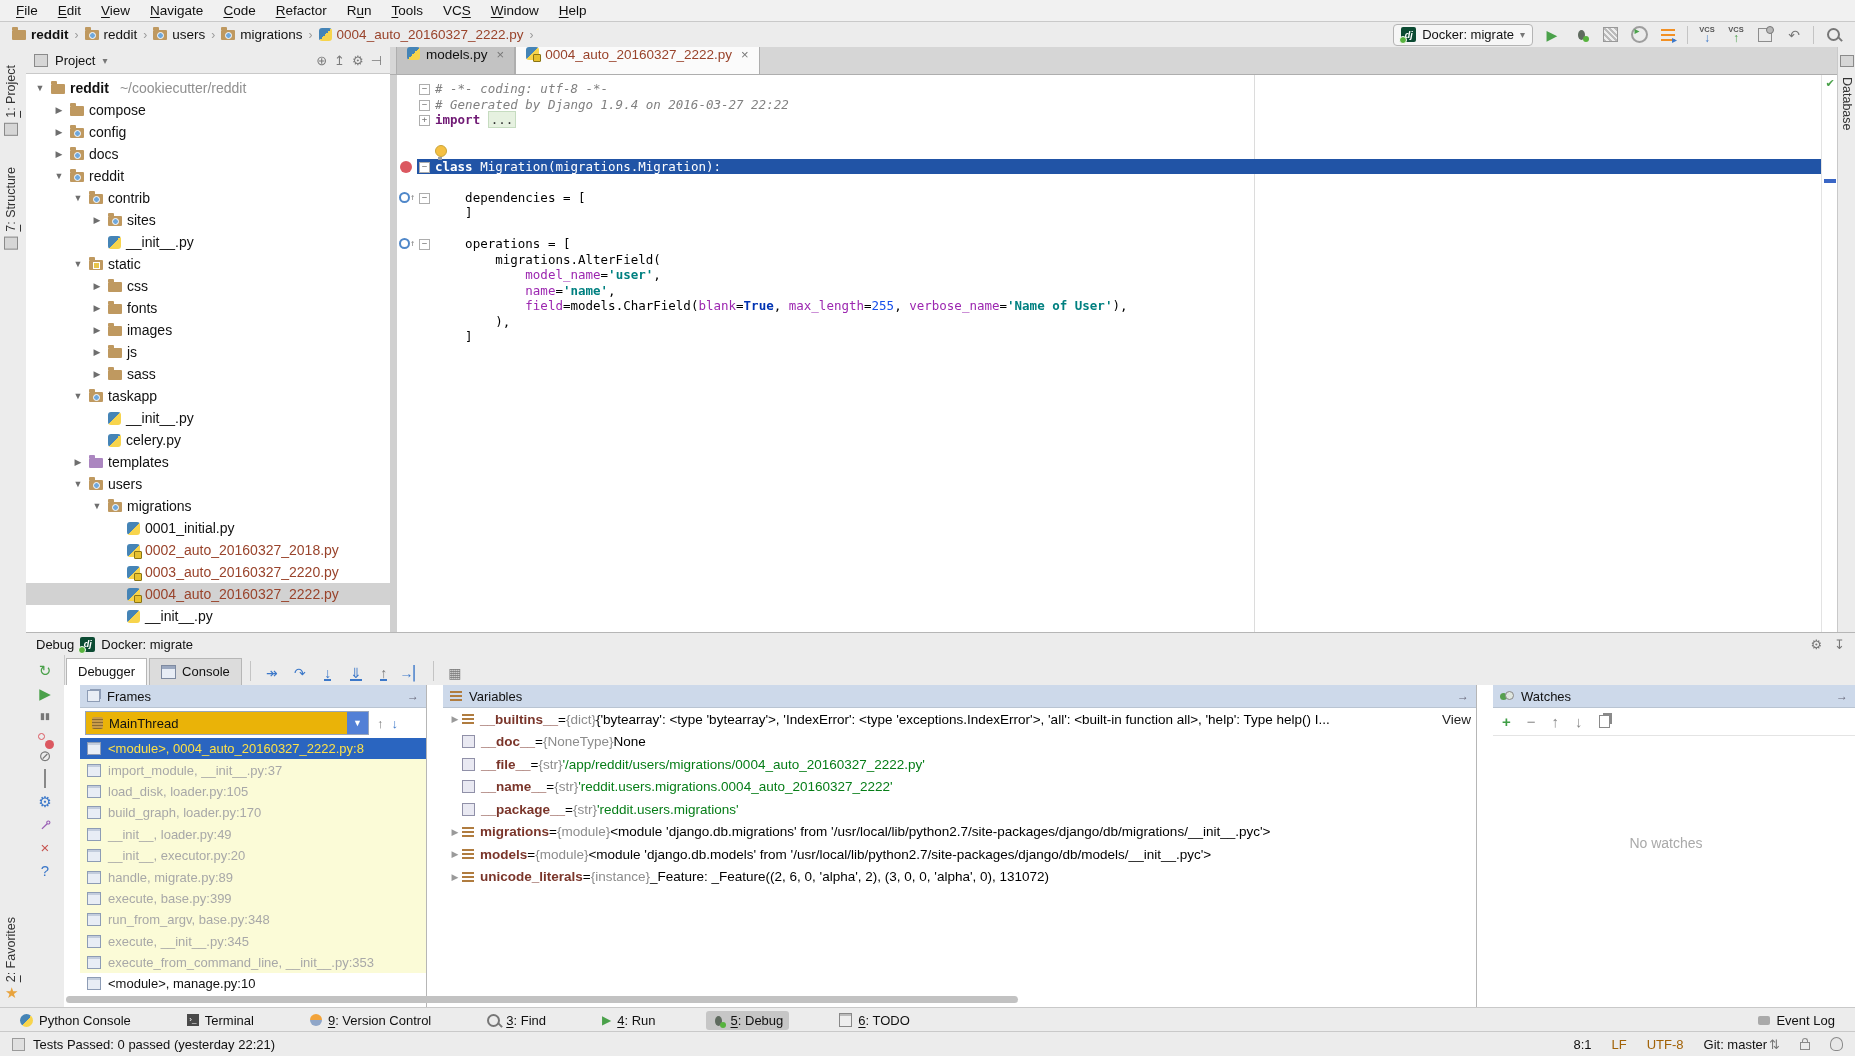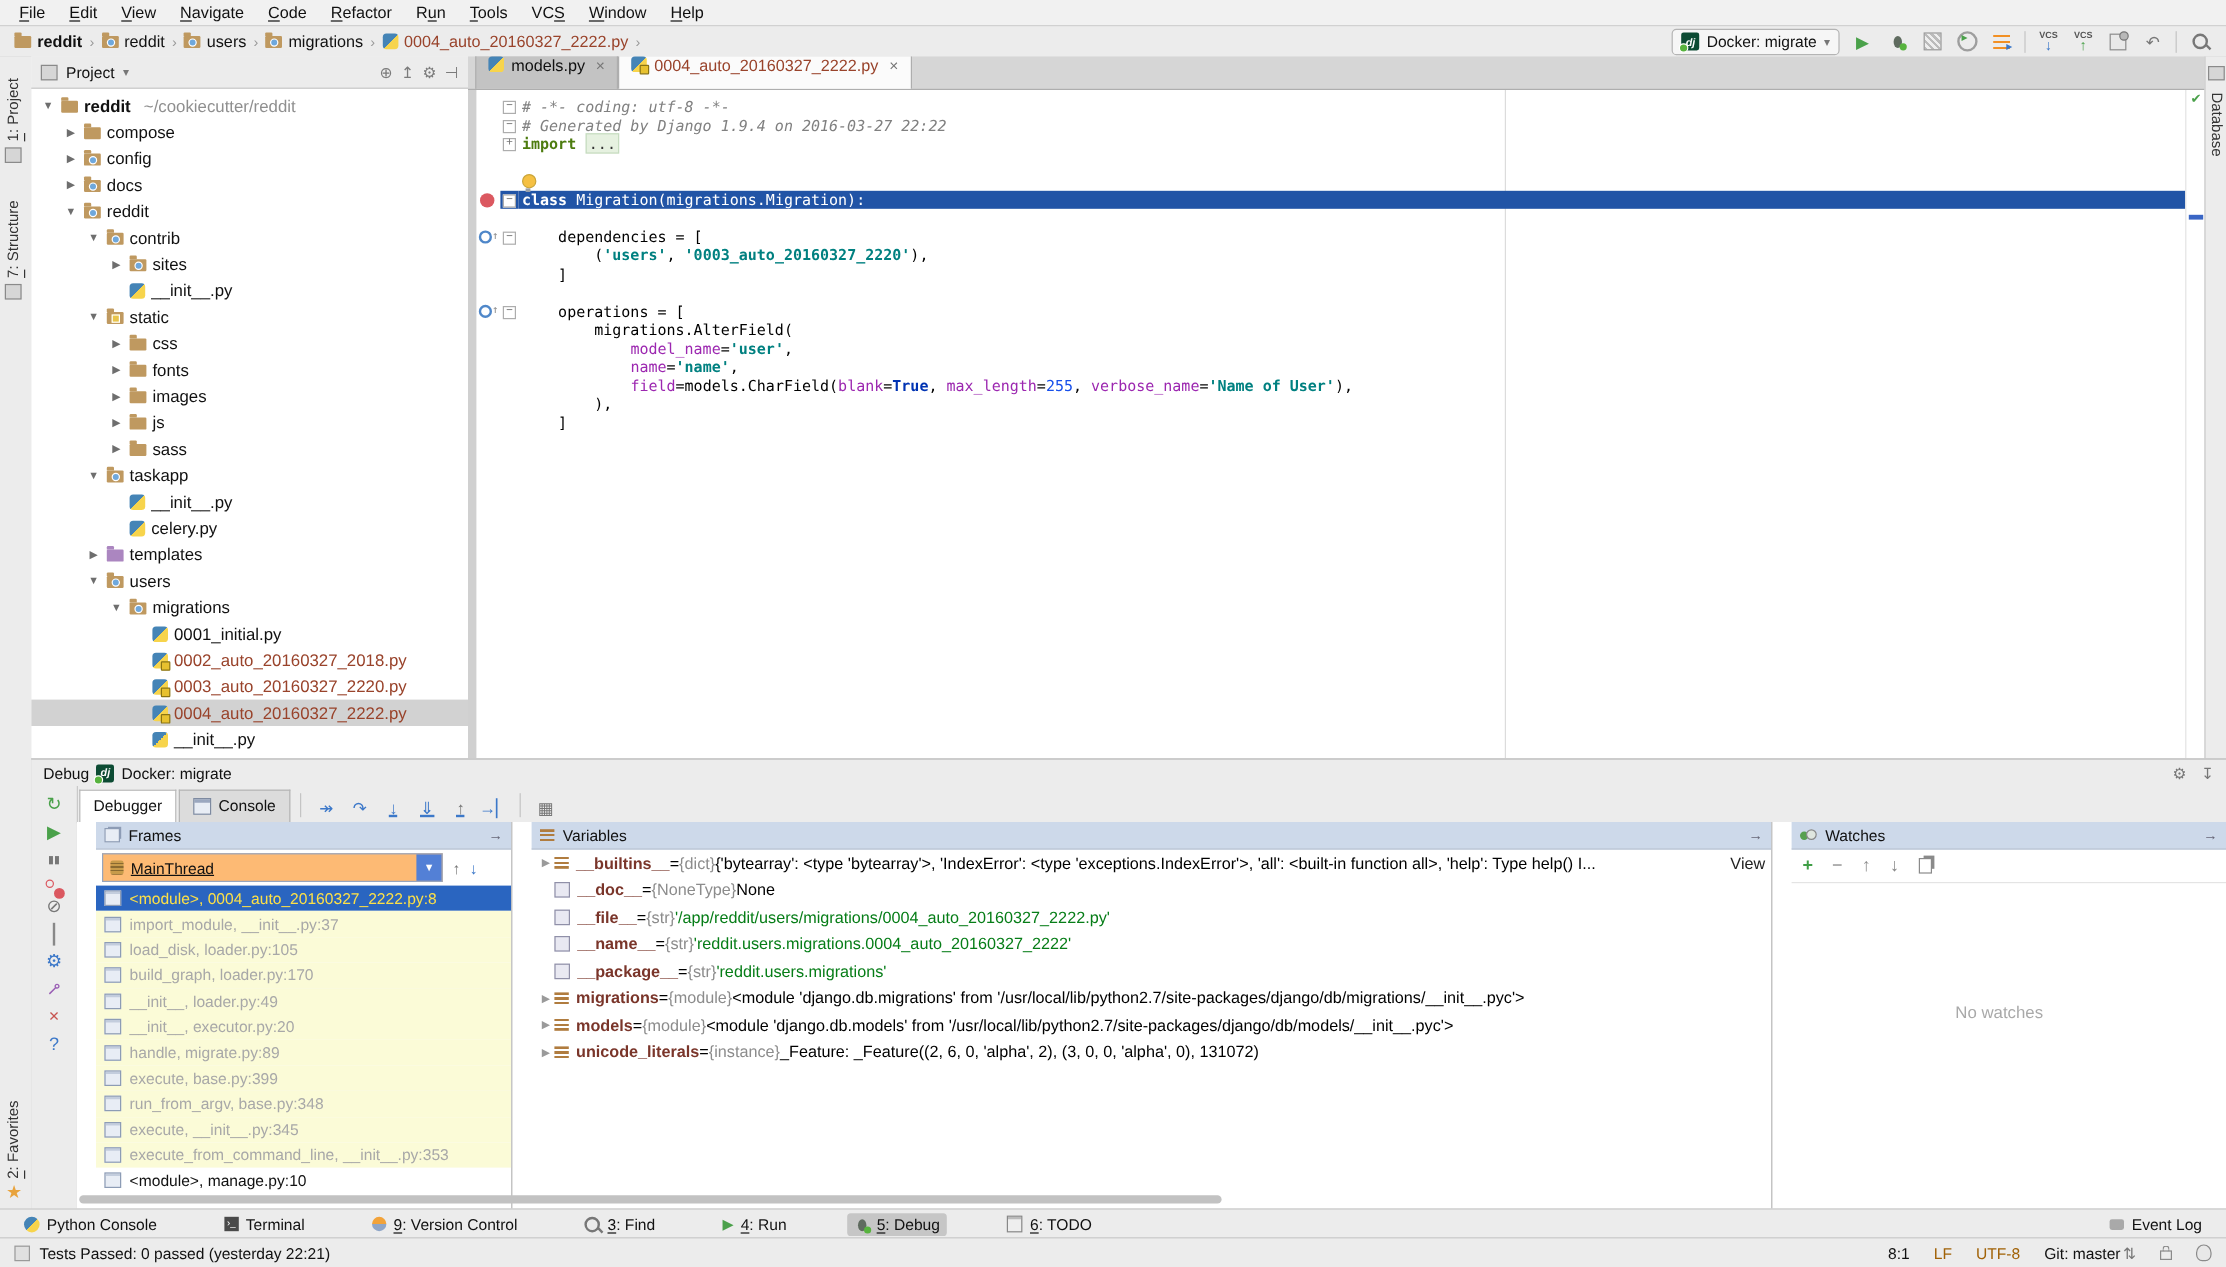--- a/index.html
+++ b/index.html
@@ -92,21 +92,21 @@
         font-size:9px;line-height:7px;text-align:center;color:#777;font-family:"DejaVu Sans Mono",monospace;}
   .txt{flex:1;white-space:pre;padding-left:3px;}
   .cl.exec .txt,.cl.exec .fld{background:var(--exec);}
   .cl.exec .txt span{color:#fff !important;}
   .bpdot{position:absolute;left:3px;top:2px;width:12px;height:12px;border-radius:50%;background:#db5860;}
   .oupi{position:absolute;left:2px;top:2px;display:flex;align-items:center;}
   .oupi .o{width:7px;height:7px;border:2px solid #4f87c9;border-radius:50%;background:#fff;}
   .oupi .a{font-size:9px;color:#888;line-height:9px;}
   .bulb{display:inline-block;width:10px;height:10px;border-radius:50%;background:#f5c043;border:1px solid #caa53a;position:relative;top:2px;}
   .bulb::after{content:"";position:absolute;left:2px;bottom:-4px;width:4px;height:3px;background:#9aa0a8;}
-  .tc{color:#808080;font-style:italic;} .tk{color:#4d7c0f;font-weight:bold;} .ts{color:#008080;font-weight:bold;}
+  .tc{color:#808080;font-style:italic;} .tk{color:#701a75;font-weight:bold;} .ts{color:#008080;font-weight:bold;}
   .tp{color:#9c27b0;} .tk2{color:#0033b3;font-weight:bold;} .tn{color:#1750eb;} .tt{color:#000;margin-top:25px;}
   .tfold{background:#e6f1e0;border:1px solid #c6dcc0;padding:0 2px;color:#333;}
   #stripe{position:absolute;right:0;top:28px;bottom:0;width:16px;background:#fff;border-left:1px solid #e3e3e3;text-align:center;}
   #stripe .ok{color:#4aa14a;font-size:11px;line-height:16px;}
   #stripe .bdash{position:absolute;left:2px;right:2px;top:104px;height:4px;background:#3a66c5;}
 
   
   #dbstrip{position:absolute;right:0;top:47px;width:17px;bottom:424px;background:#ececec;border-left:1px solid #c9c9c9;}
   #dbstrip .dlabel{writing-mode:vertical-rl;font-size:12.5px;color:#333;position:absolute;left:2px;top:30px;}
   #dbstrip .tblic{position:absolute;left:2px;top:8px;width:12px;height:10px;border:1px solid #8a8a8a;background:#d6d6d6;}
@@ -141,22 +141,22 @@
   #p-watch{width:362px;flex:none;border-right:none;}
   .phdr{height:22px;background:var(--header);border-bottom:1px solid #b9c4d2;display:flex;align-items:center;gap:7px;
         padding:0 7px;font-size:13px;}
   .dock{margin-left:auto;color:#667;font-size:12px;}
   .framesic{width:11px;height:10px;border:1px solid #8d9cb5;background:#e8edf5;box-shadow:2px -2px 0 -1px #8d9cb5;}
   .varsic{width:12px;height:10px;background:repeating-linear-gradient(#b07c3f 0 2px,transparent 2px 4px);}
   .watchic{position:relative;width:14px;height:10px;}
   .watchic::before{content:"";position:absolute;left:0;top:2px;width:7px;height:7px;border-radius:50%;background:#57a04f;}
   .watchic::after{content:"";position:absolute;right:0;top:0;width:7px;height:7px;border-radius:50%;border:1px solid #888;background:#dfe6df;}
   #comborow{height:30px;display:flex;align-items:center;gap:8px;padding:0 5px;}
-  #combo{position:relative;display:flex;align-items:center;gap:6px;border:1px solid #97a5bd;background:#fdba74;height:22px;
-         width:276px;padding-left:6px;font-size:13px;text-decoration:underline;}
+  #combo{position:relative;display:flex;align-items:center;gap:6px;border:1px solid #97a5bd;background:#eab308;height:22px;
+         width:276px;padding-left:6px;font-size:13px;}
   #combo .cbtn{position:absolute;right:0;top:0;bottom:0;width:21px;background:#5380d6;color:#fff;
                display:flex;align-items:center;justify-content:center;font-size:9px;}
   .spool{width:11px;height:12px;background:repeating-linear-gradient(#c89b4a 0 2px,#8a6a30 2px 3px);border-radius:2px;}
   #framelist .fr{height:21.4px;display:flex;align-items:center;gap:7px;padding-left:7px;font-size:13px;white-space:nowrap;}
   .fr.sel{background:var(--sel);color:#fde047;}
   .fr.lib{background:var(--libbg);color:#a8a8a8;}
   .i-frame{width:12px;height:11px;border:1px solid #8d9cb5;background:#e8edf5;flex:none;box-shadow:inset 0 2px 0 #c3cddd;}
   #varlist .vr{height:22.5px;display:flex;align-items:center;padding-left:5px;font-size:13.5px;white-space:nowrap;
                overflow:hidden;position:relative;}
   .vexp{width:14px;flex:none;color:#9a9a9a;font-size:9px;text-align:center;}
@@ -505,25 +505,20 @@
               </span>
             </span>
             <span class="fld">
               <span class="fbox">−</span>
             </span>
             <span class="txt"><span class="tt">    dependencies = [</span></span>
           </div>
           <div class="cl">
             <span class="gut"></span>
             <span class="fld"></span>
-            <span class="txt"><span class="tt">        (</span><span class="ts">'users'</span><span class="tt">, </span><span class="ts">'0003_auto_20160327_2220'</span><span class="tt">),</span></span>
-          </div>
-          <div class="cl">
-            <span class="gut"></span>
-            <span class="fld"></span>
             <span class="txt"><span class="tt">    ]</span></span>
           </div>
           <div class="cl">
             <span class="gut"></span>
             <span class="fld"></span>
             <span class="txt"></span>
           </div>
           <div class="cl">
             <span class="gut">
               <span class="oupi">

